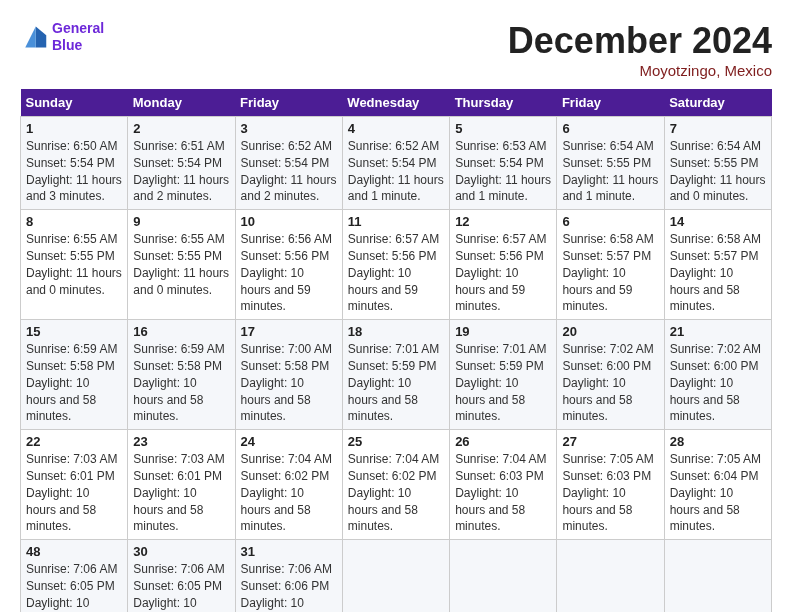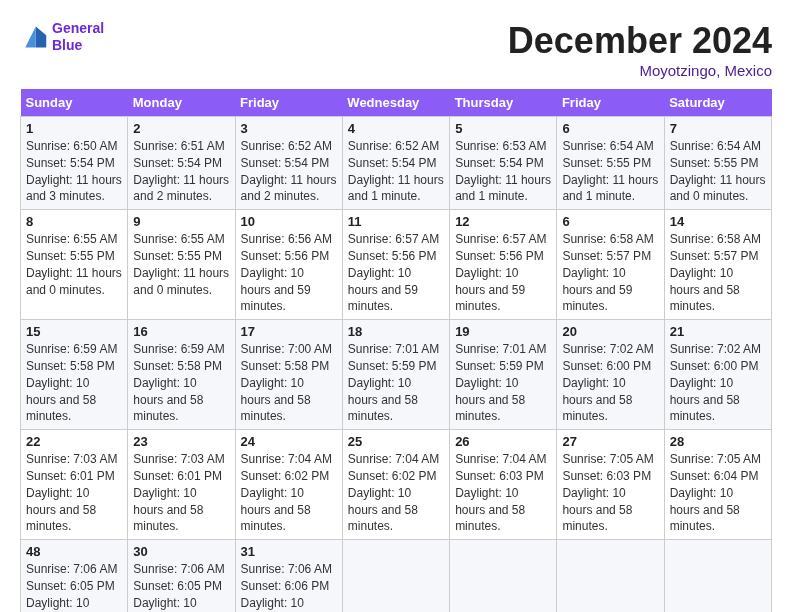--- a/index.html
+++ b/index.html
@@ -37,29 +37,29 @@
     .title-block {
       text-align: right;
     }
     .month-title {
       font-size: 36px;
       font-weight: bold;
       color: #222;
     }
     .location {
       font-size: 15px;
-      color: #4c1d95;
+      color: #7f1d1d;
     }
     table {
       width: 100%;
       border-collapse: collapse;
       font-size: 11px;
     }
     thead tr th {
-      background: #8b5cf6;
+      background: #4c1d95;
       color: #fff;
       padding: 6px 5px;
       text-align: left;
       font-size: 13px;
       font-weight: bold;
     }
     tbody tr td {
       border: 1px solid #ccc;
       vertical-align: top;
       padding: 4px 5px;

